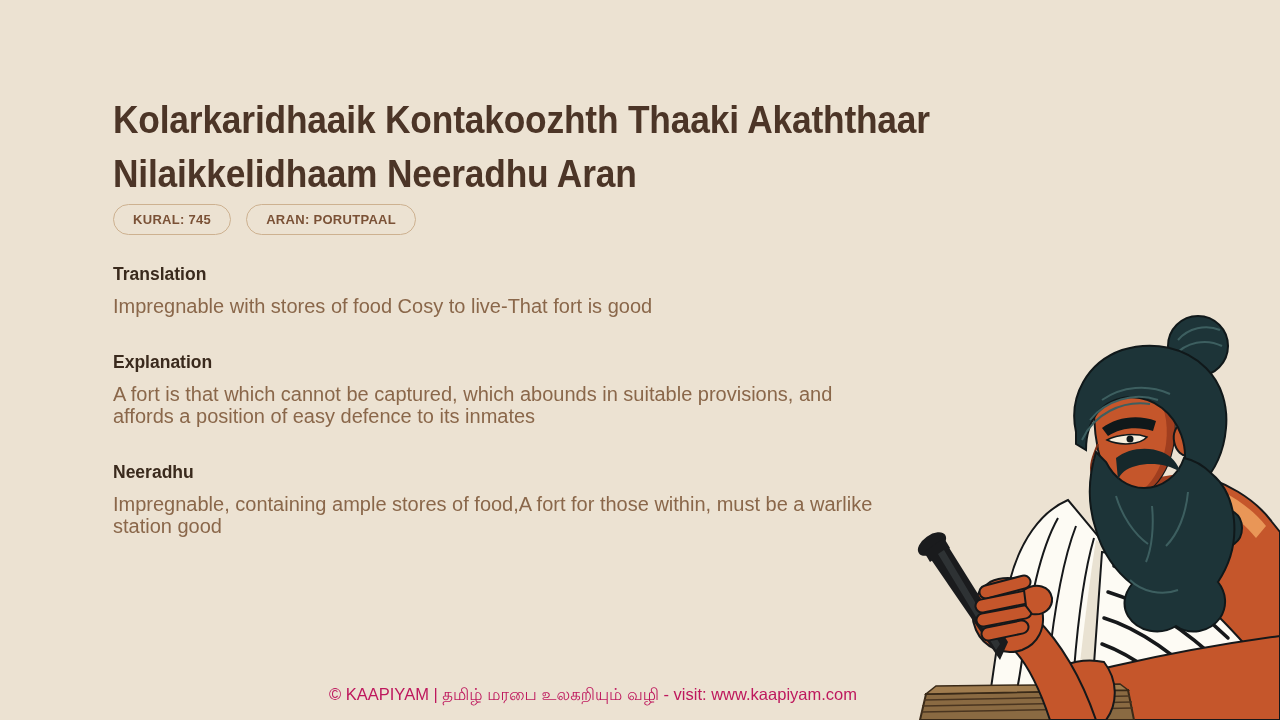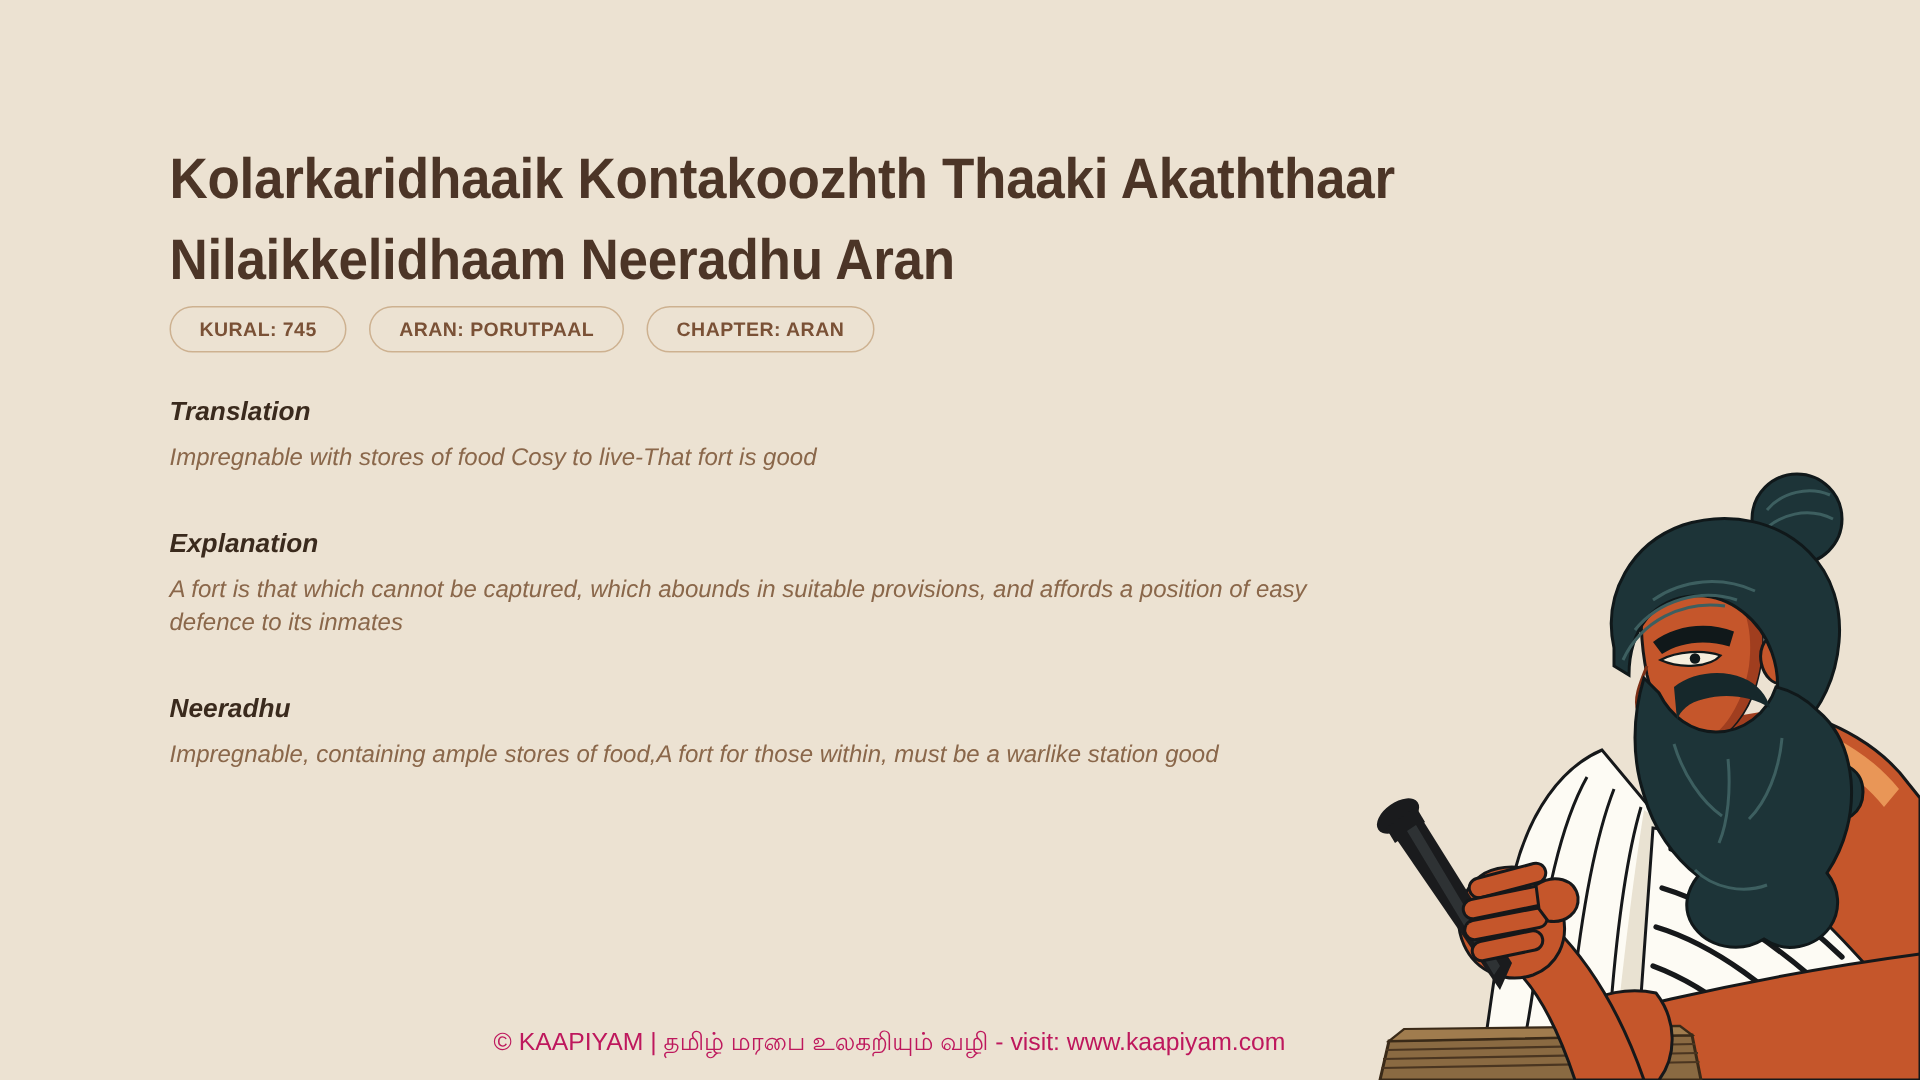--- a/index.html
+++ b/index.html
@@ -28,30 +28,30 @@
     height: 31px; box-sizing: border-box;
     border: 1.5px solid #cdb190;
     border-radius: 16px;
     padding: 10px 19px;
     display: flex; align-items: center;
     font-size: 13px; font-weight: 700;
     color: #7a5136; letter-spacing: 0.3px;
     white-space: nowrap;
     background: transparent;
   }
-  .sections { position: absolute; left: 113px; top: 262px; width: 790px; font-style: italic; }
+  .sections { position: absolute; left: 113px; top: 262px; width: 790px; }
   .section { margin-bottom: 33px; }
   .section h3 {
     margin: 0 0 9px 0;
     font-size: 17.5px; line-height: 24px; font-weight: 700;
     color: #3a2a1d;
   }
   .section p {
     margin: 0;
-    font-size: 16px; line-height: 22px;
+    font-size: 20px; line-height: 22px;
     color: #8a674a;
     max-width: 780px;
   }
   .footer {
     position: absolute; left: 0; bottom: 14px;
     width: 1186px; text-align: center;
     font-size: 16.5px; color: #be185d;
   }
   .sage {
     position: absolute; left: 890px; top: 300px;
@@ -59,21 +59,20 @@
   }
 </style>
 </head>
 <body>
 
 <h1 class="page-title">Kolarkaridhaaik Kontakoozhth Thaaki Akaththaar Nilaikkelidhaam Neeradhu Aran</h1>
 
 <div class="badges">
   <span class="badge">KURAL: 745</span>
   <span class="badge">ARAN: PORUTPAAL</span>
-  <span class="badge">CHAPTER: ARAN</span>
 </div>
 
 <div class="sections">
   <div class="section">
     <h3>Translation</h3>
     <p>Impregnable with stores of food Cosy to live-That fort is good</p>
   </div>
   <div class="section">
     <h3>Explanation</h3>
     <p>A fort is that which cannot be captured, which abounds in suitable provisions, and affords a position of easy defence to its inmates</p>

